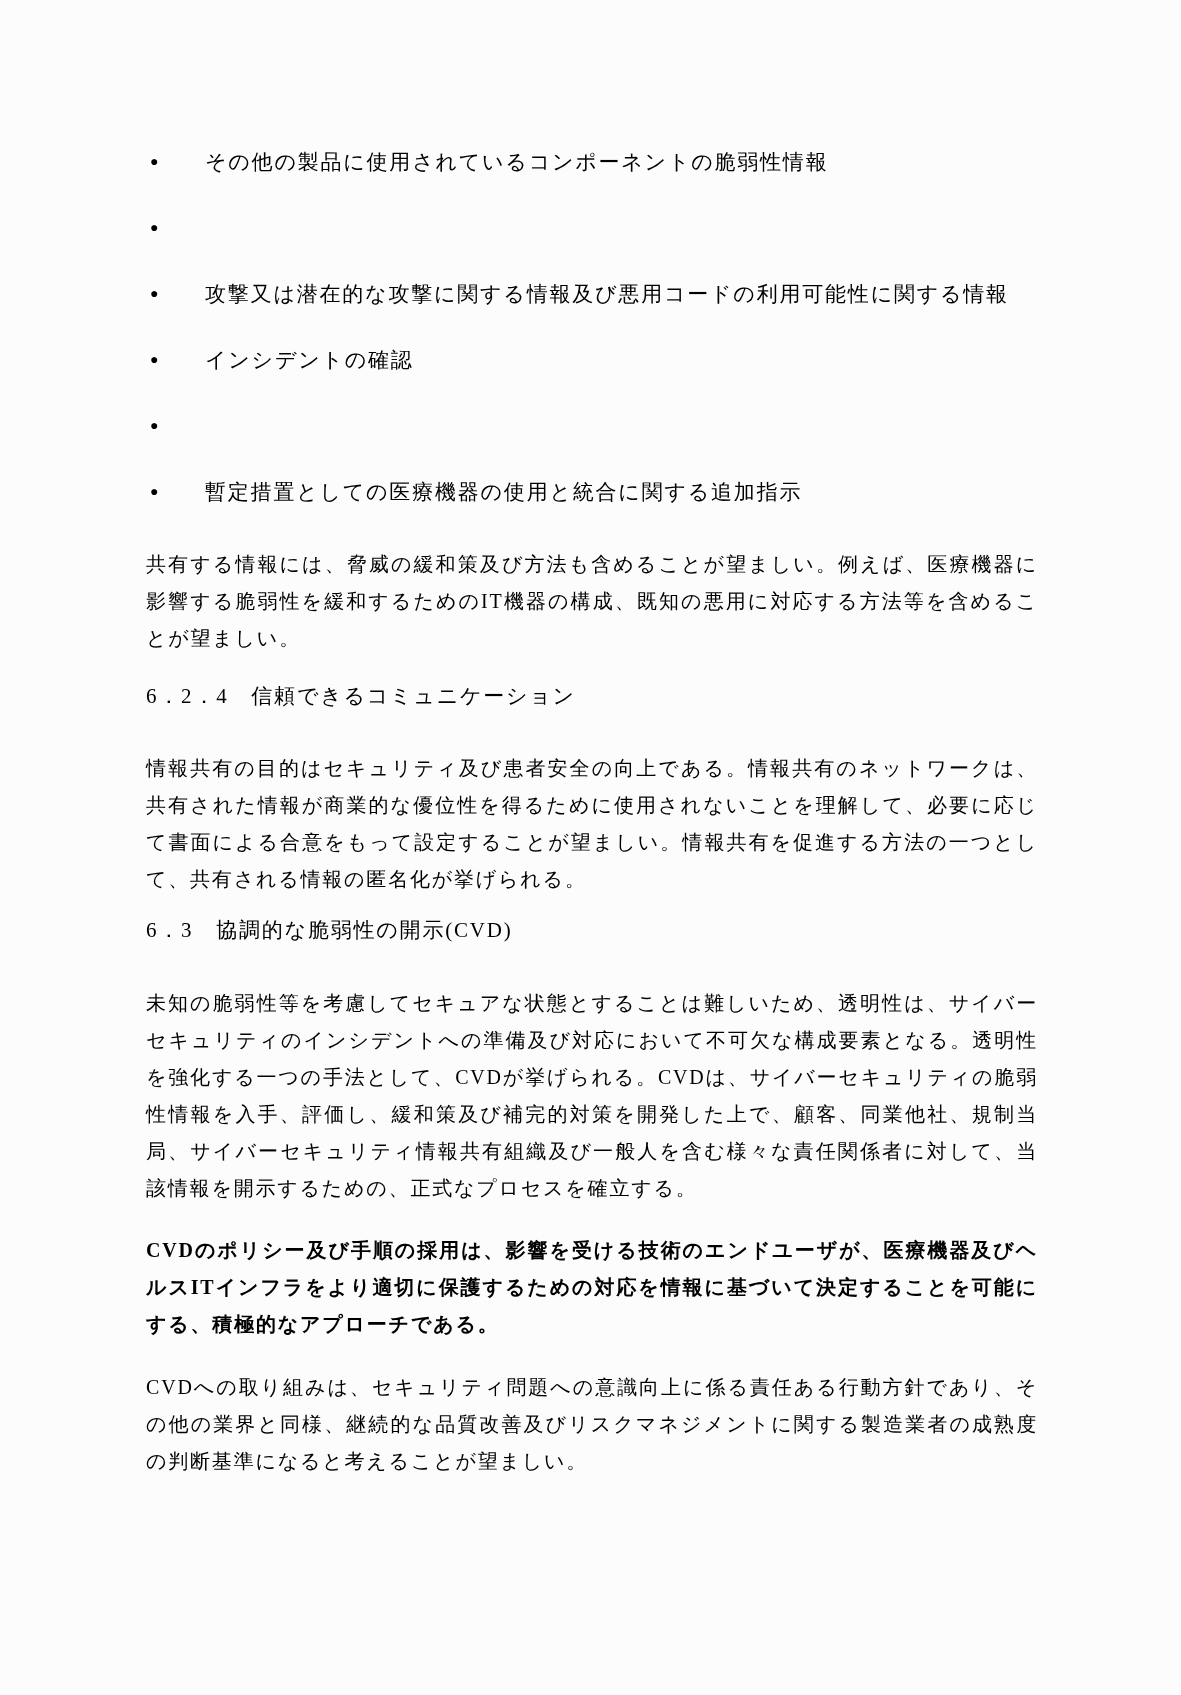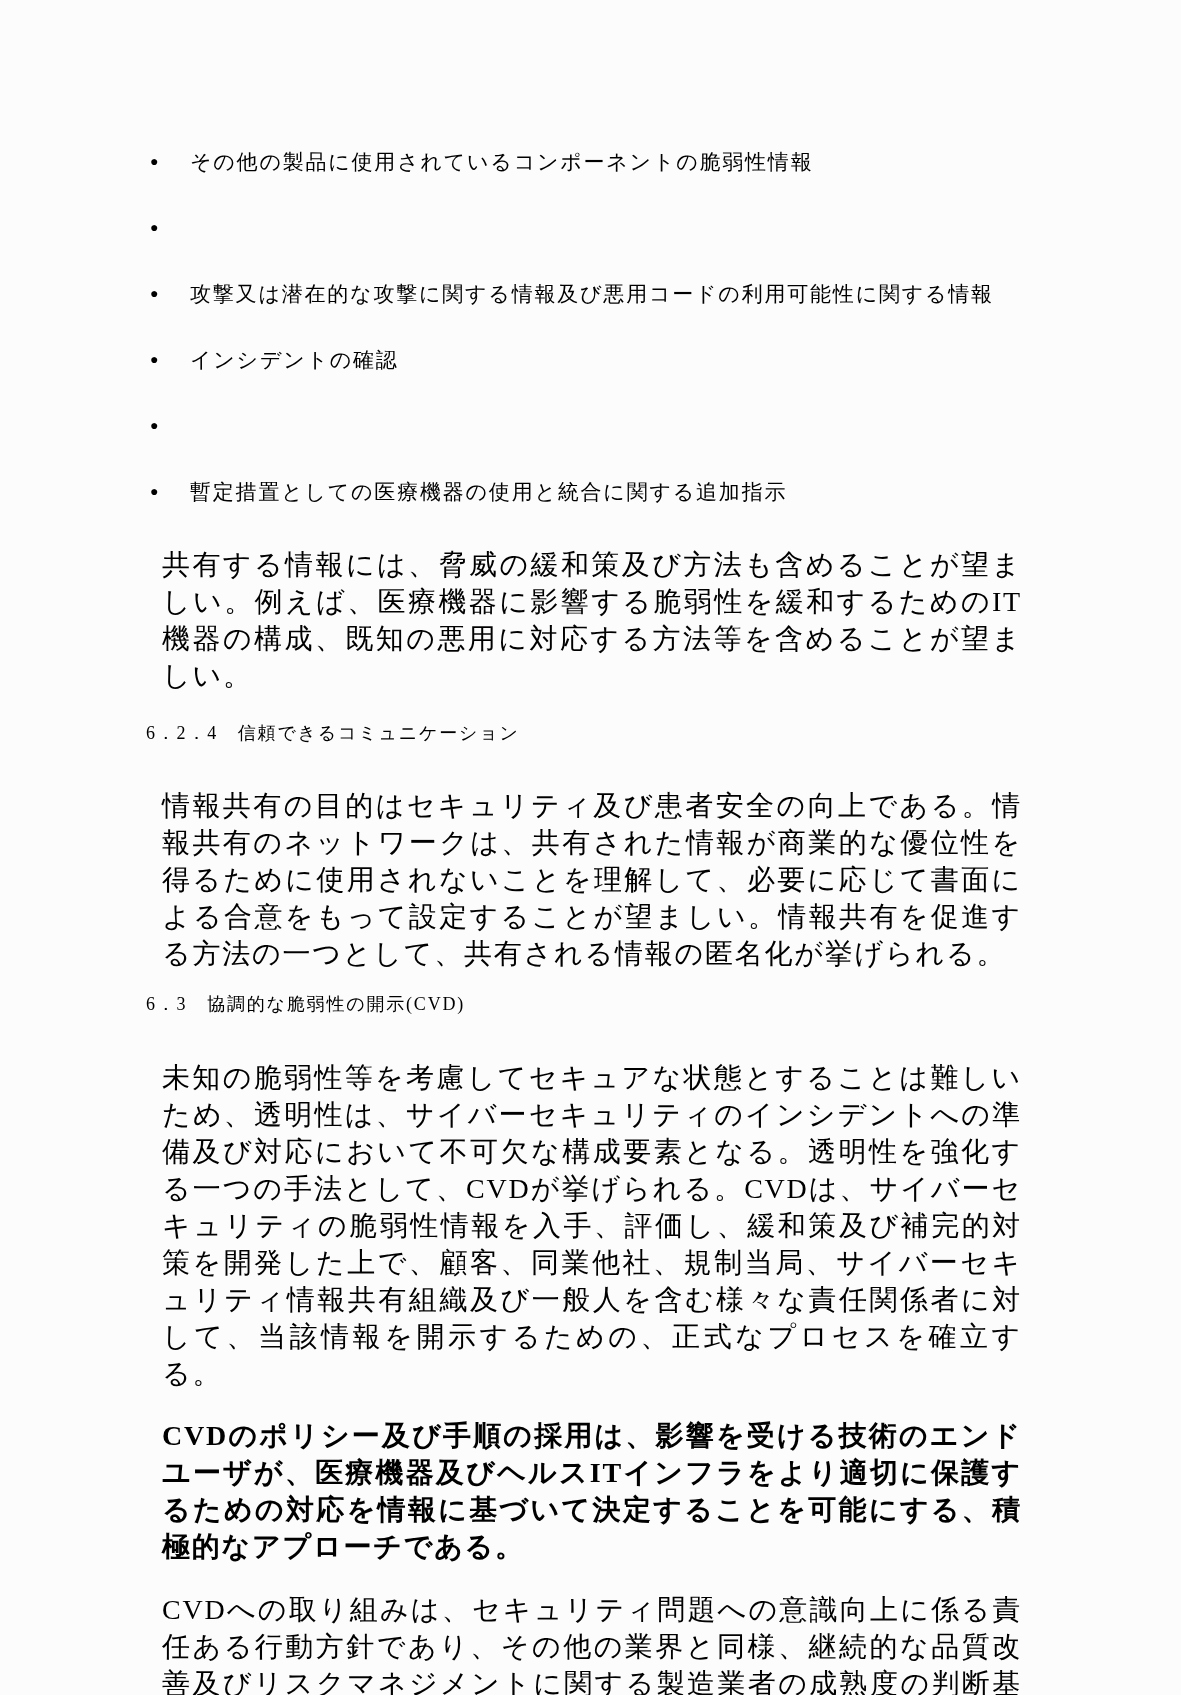--- a/index.html
+++ b/index.html
@@ -40,38 +40,38 @@
   .bullet-glyph {
     display: inline-block;
     width: 16px;
     margin-left: 4px;
     font-size: 14px;
     letter-spacing: 0;
     flex: 0 0 auto;
   }
   .bullet-text {
     display: inline-block;
-    margin-left: 24px;
+    margin-left: 39px;
   }
   .para {
-    margin: 16px;
-    font-size: 28px;
+    margin: 0;
+    font-size: 20px;
     letter-spacing: 1.8px;
     line-height: 37px;
     text-align: justify;
     text-justify: inter-character;
   }
   .para-1 { margin-top: 19px; }
   .para-2 { margin-top: 42px; }
   .para-3 { margin-top: 43px; }
   .para-4 { margin-top: 25px; font-weight: bold; }
   .para-5 { margin-top: 26px; font-family: Liberation Serif, serif; }
   .heading {
     margin: 0;
-    font-size: 18px;
+    font-size: 21px;
     font-weight: normal;
     letter-spacing: 1.8px;
     line-height: 24px;
     white-space: nowrap;
   }
   .heading-624 { margin-top: 27px; }
   .heading-63  { margin-top: 20px; }
 </style>
 </head>
 <body>

